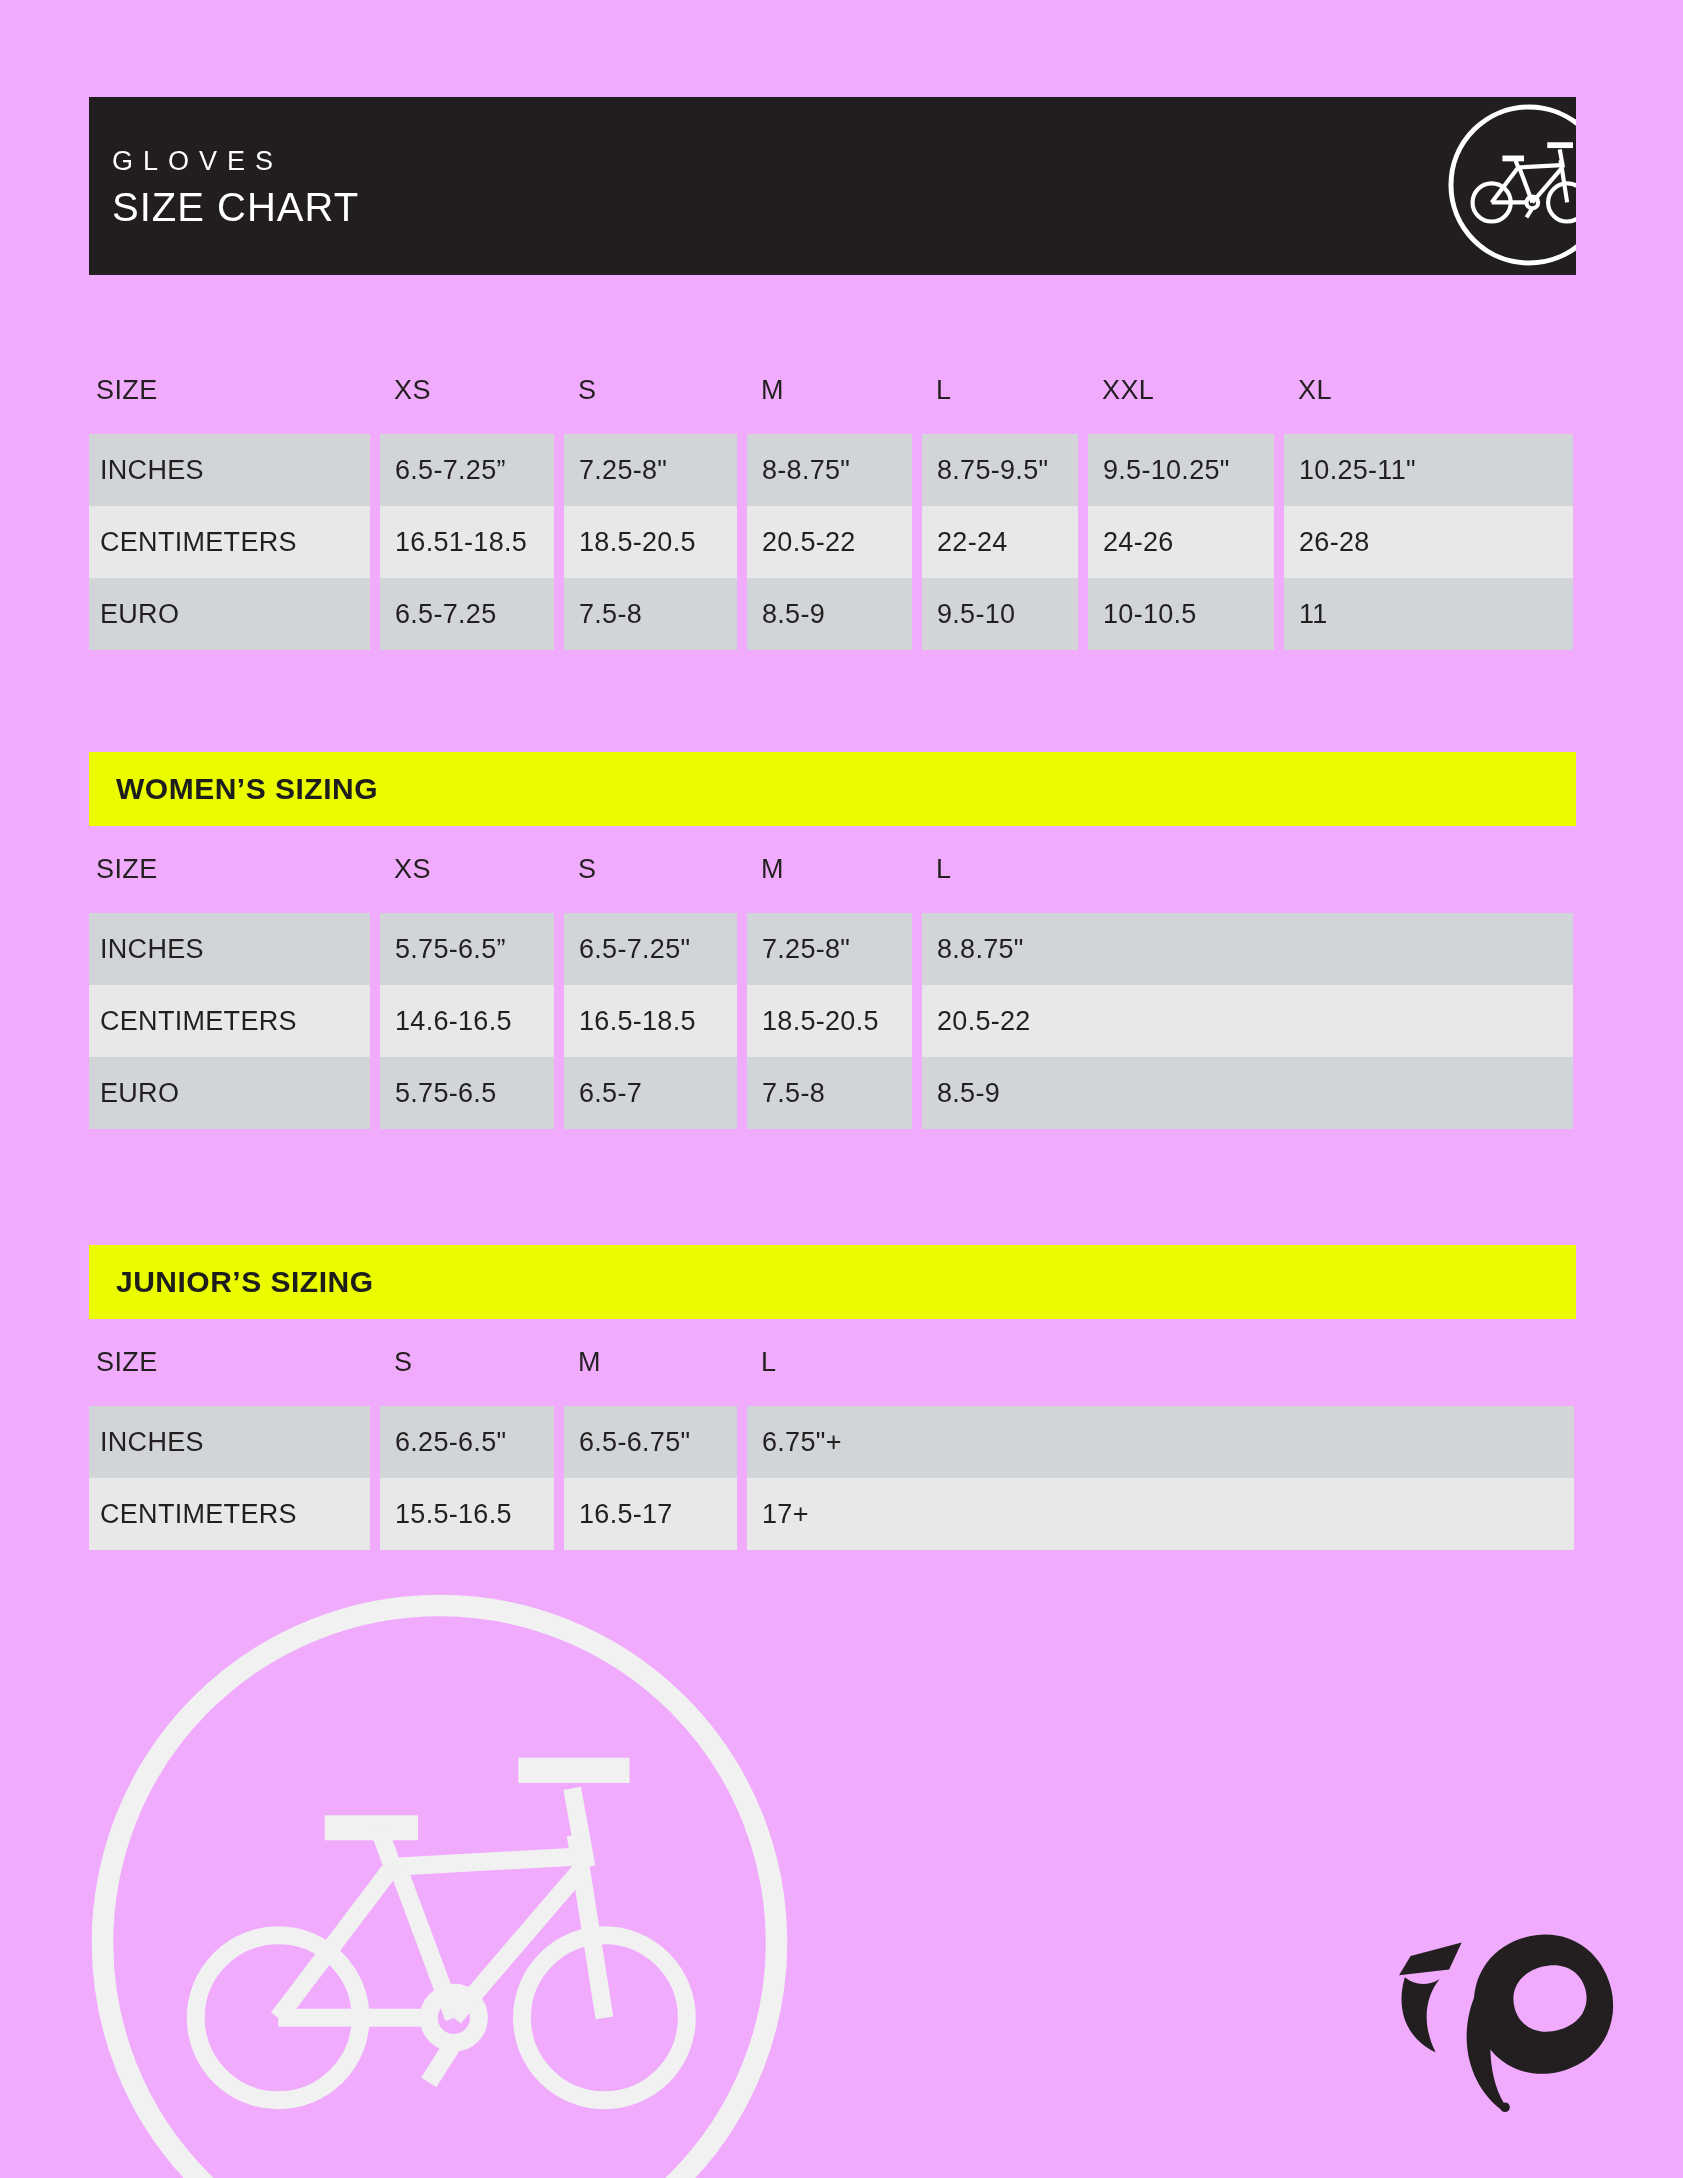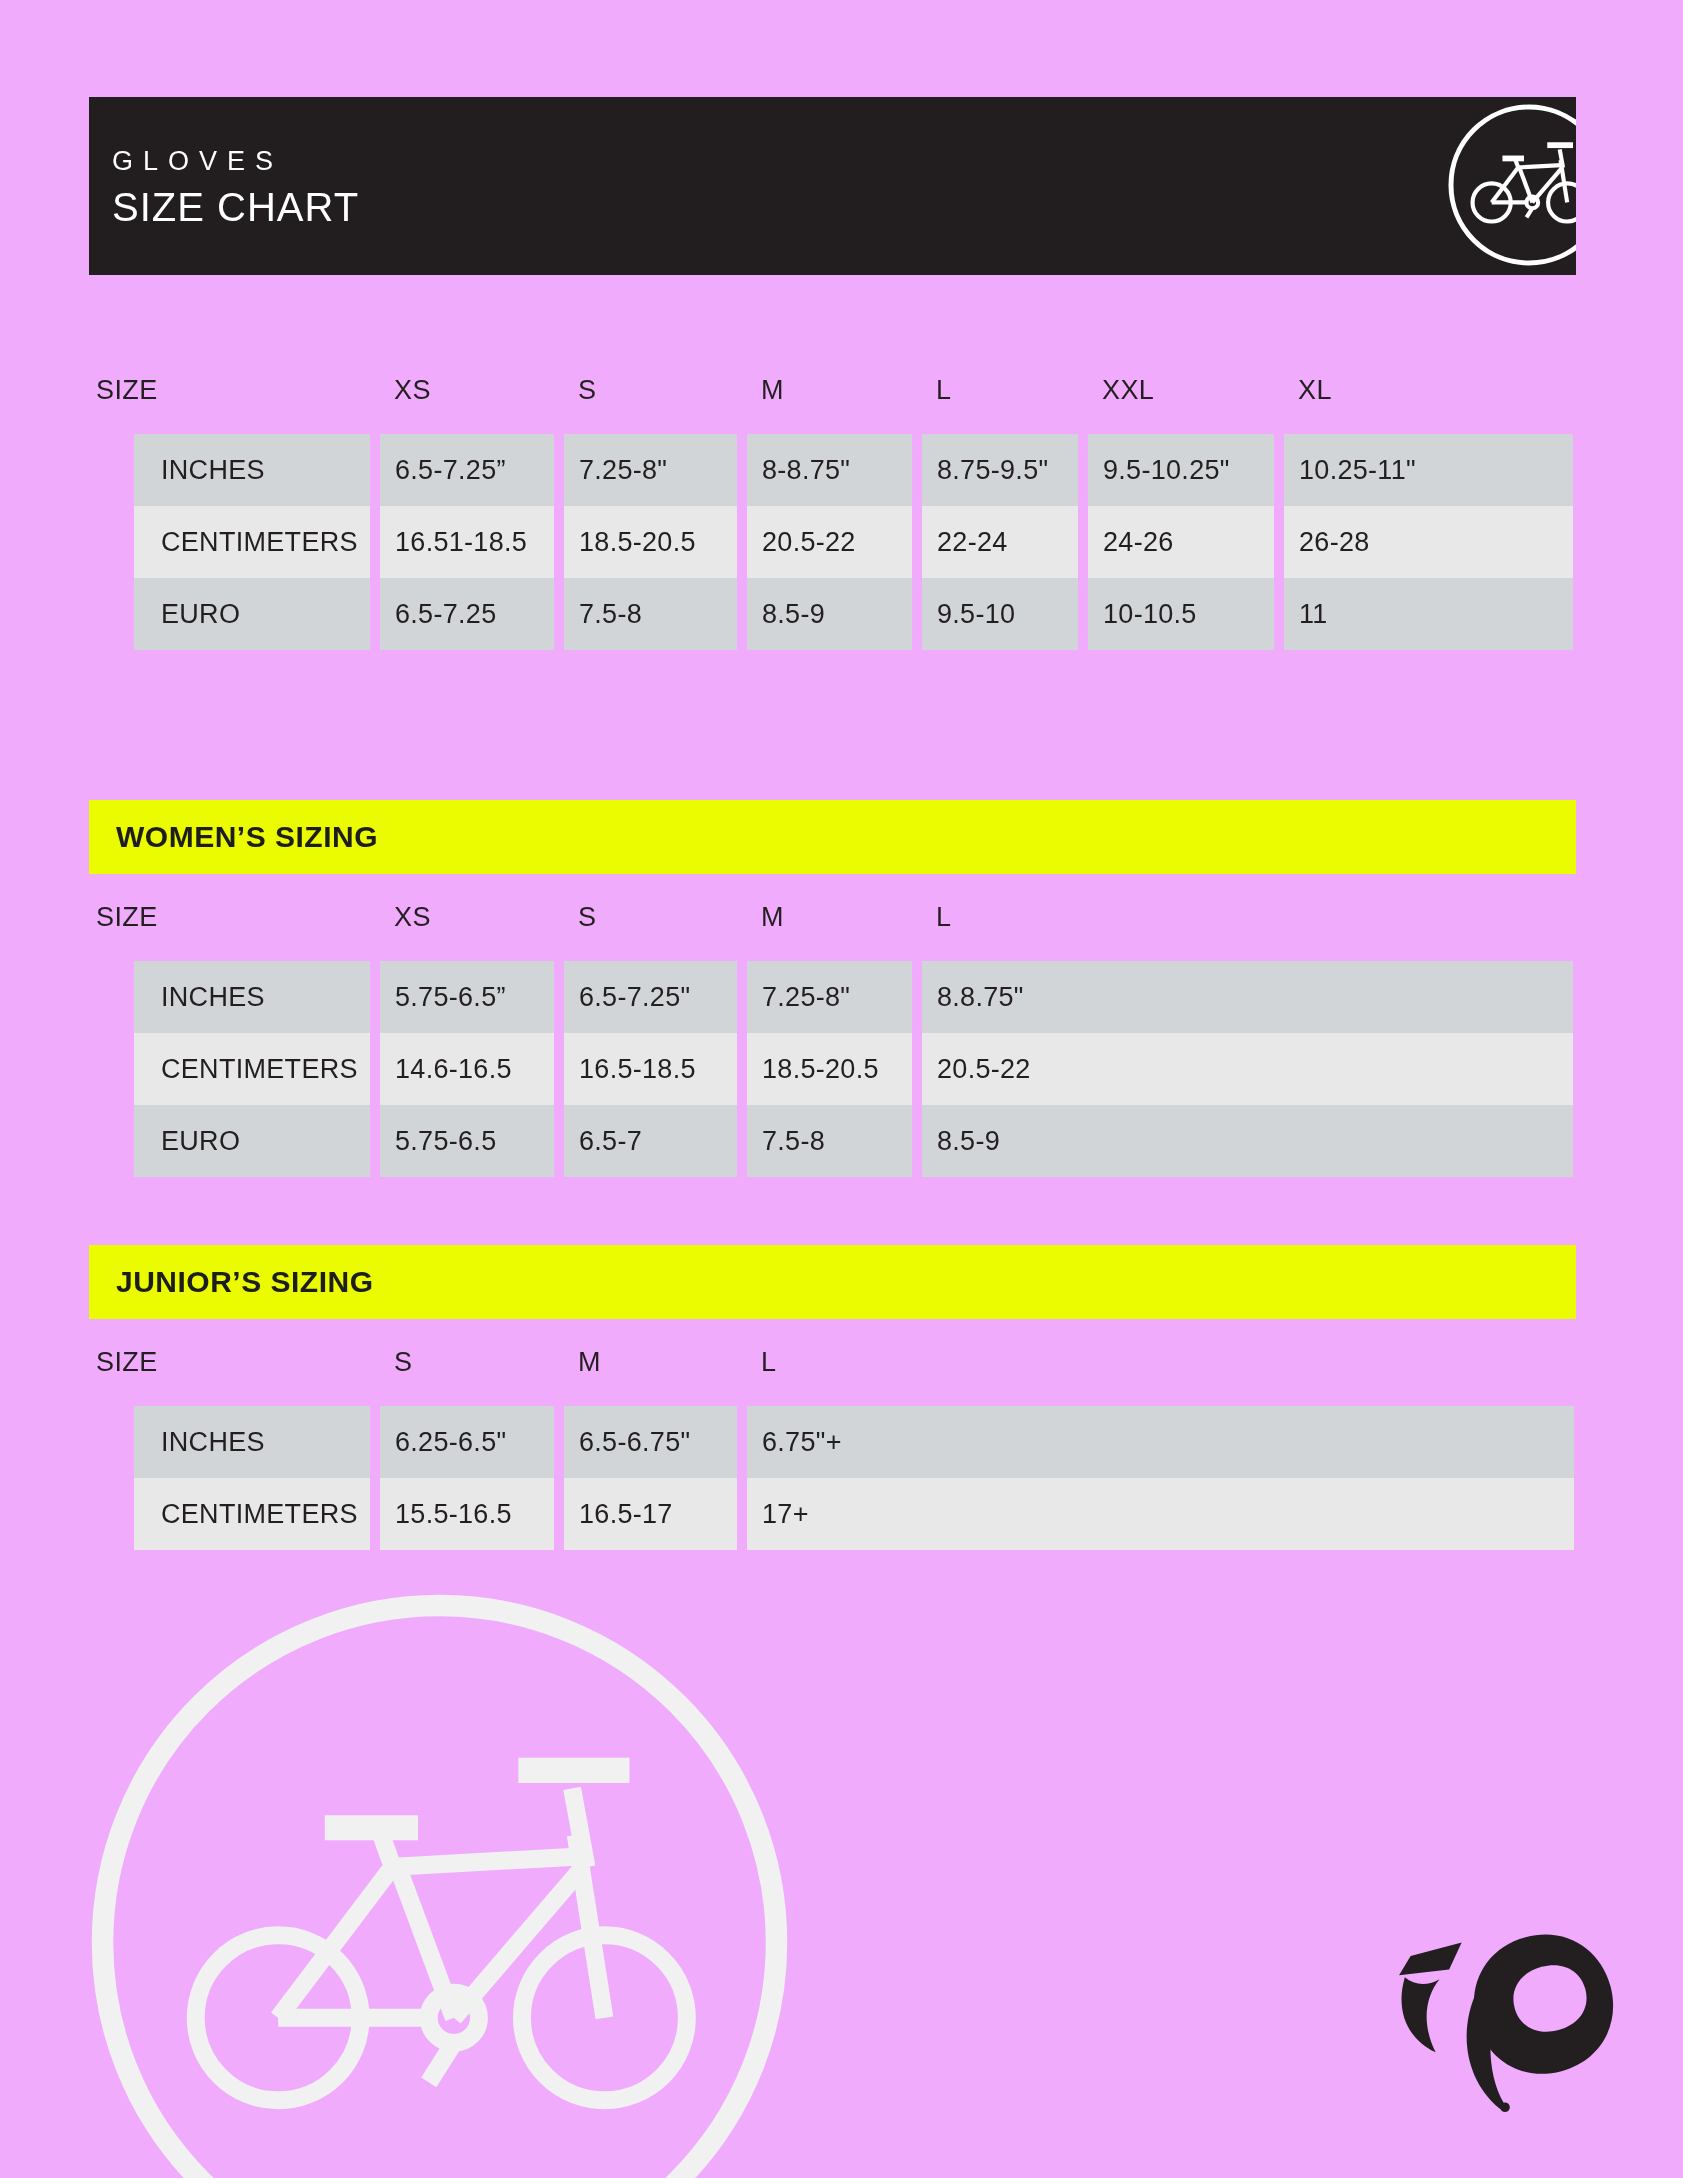--- a/index.html
+++ b/index.html
@@ -63,21 +63,21 @@
     font-size:27px;letter-spacing:0.4px;color:#231f20;
     padding-left:14px;
   }
   .size-row > div.lab{padding-left:7px;}
   .data-row{height:72px;}
   .data-row > div{
     display:flex;align-items:center;
     font-size:27px;letter-spacing:0.3px;color:#231f20;
     padding-left:15px;
   }
-  .data-row > div.lab{padding-left:27px;margin-left:45px;}
+  .data-row > div.lab{padding-left:11px;}
   .data-row.dark > div{background:#d1d5d7;}
   .data-row.light > div{background:#e8e8e8;}
 
   
   .brand-logo{position:absolute;left:1386px;top:1931px;width:238px;height:183px;}
 </style>
 </head>
 <body>
 
 <div class="page">
@@ -164,21 +164,21 @@
       <div class="lab">EURO</div>
       <div>6.5-7.25</div>
       <div>7.5-8</div>
       <div>8.5-9</div>
       <div>9.5-10</div>
       <div>10-10.5</div>
       <div>11</div>
     </div>
   </section>
 
-  <section class="size-section" style="top:800px">
+  <section class="size-section" style="top:752px">
     <div class="section-bar">
       <span>WOMEN’S SIZING</span>
     </div>
     <div class="grid cols4 size-row">
       <div class="lab">SIZE</div>
       <div>XS</div>
       <div>S</div>
       <div>M</div>
       <div>L</div>
     </div>

